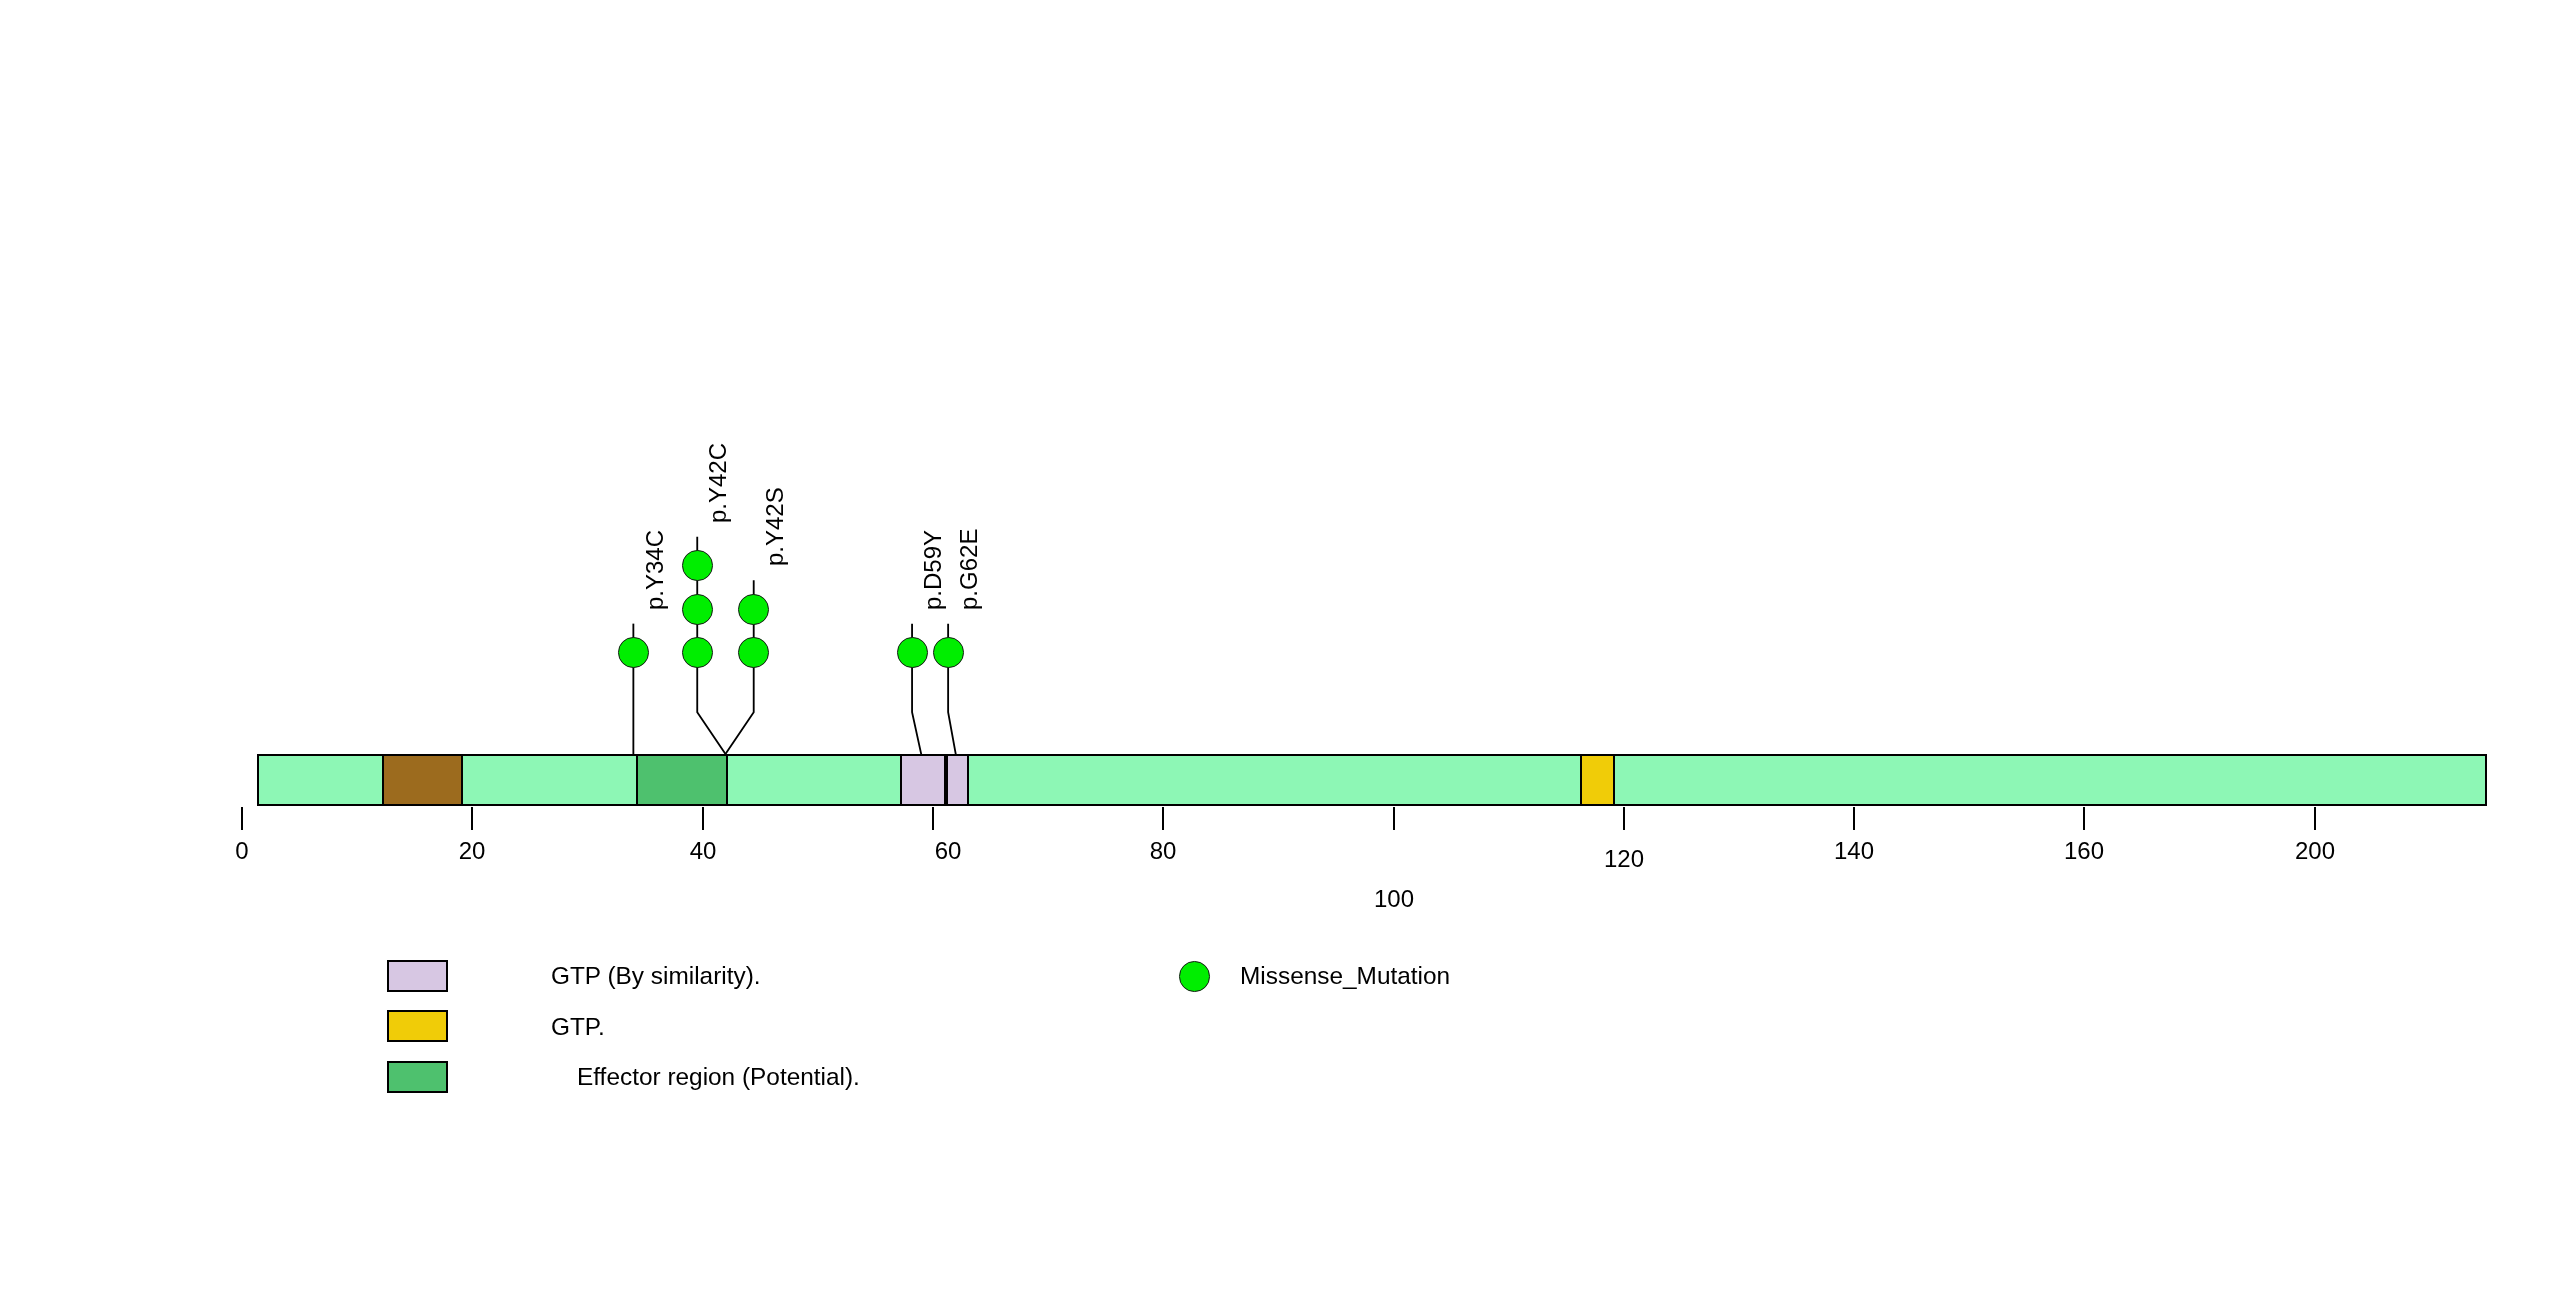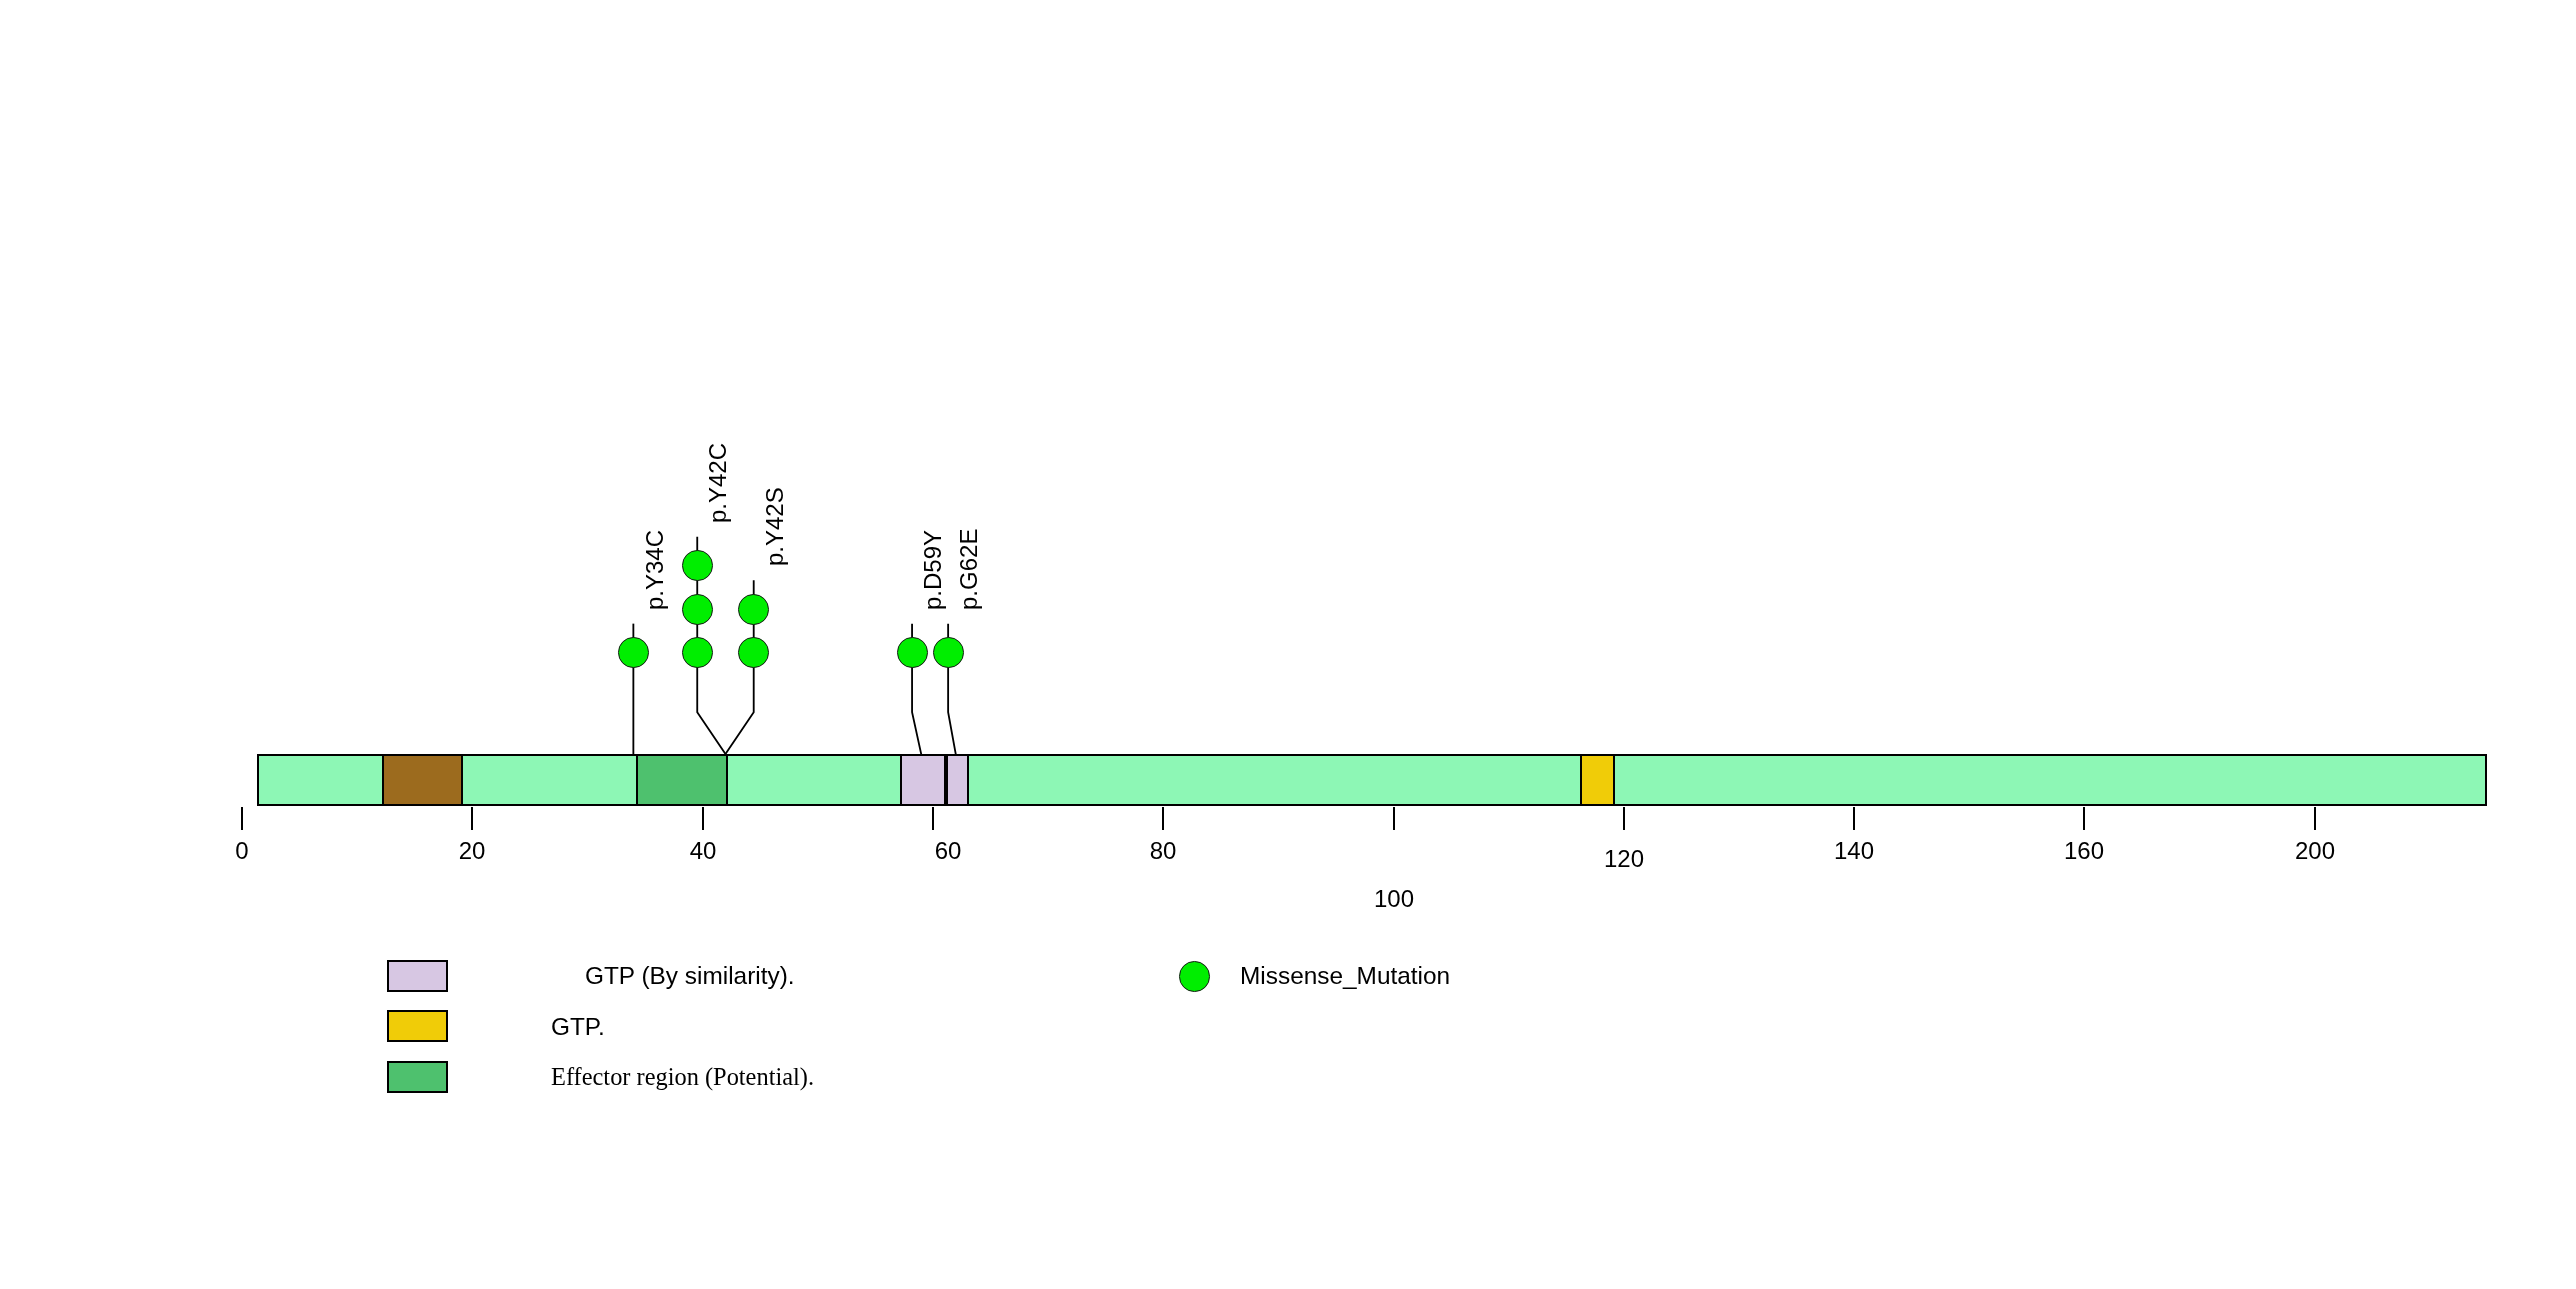--- a/index.html
+++ b/index.html
@@ -146,21 +146,21 @@
       <path d="M 1195.31 817 L 1195.31 933 L 1207.31 988" stroke="#000000" stroke-width="2.4" fill="none"></path>
     </svg>
     <div class="lolli" title="p.D59Y (Missense_Mutation)" style="left: 897px; top: 637px; width: 30.5px; height: 30.5px; background: rgb(0, 238, 0);"></div>
     <div class="mut-label" style="left: 921px; top: 610px;">p.D59Y</div>
     <svg style="position: absolute; left: 0px; top: 0px; width: 2576px; height: 1290px; pointer-events: none;" viewBox="0 0 3376 1690" width="2576" height="1290">
       <path d="M 1242.58 817 L 1242.58 933 L 1252.58 988" stroke="#000000" stroke-width="2.4" fill="none"></path>
     </svg>
     <div class="lolli" title="p.G62E (Missense_Mutation)" style="left: 933px; top: 637px; width: 30.5px; height: 30.5px; background: rgb(0, 238, 0);"></div>
     <div class="mut-label" style="left: 957px; top: 610px;">p.G62E</div>
     <div class="legend-swatch" title="GTP (By similarity)." style="left: 387px; top: 960px; width: 61px; height: 32px; background: rgb(215, 199, 227);"></div>
-    <div class="legend-text" style="left: 551px; top: 964px; margin-left: 34px;">GTP (By similarity).</div>
+    <div class="legend-text" style="left: 551px; top: 964px;">GTP (By similarity).</div>
     <div class="legend-swatch" title="GTP." style="left: 387px; top: 1010px; width: 61px; height: 32px; background: rgb(240, 204, 8);"></div>
     <div class="legend-text" style="left: 551px; top: 1015px;">GTP.</div>
     <div class="legend-swatch" title="Effector region (Potential)." style="left: 387px; top: 1061px; width: 61px; height: 32px; background: rgb(78, 193, 110);"></div>
-    <div class="legend-text" style="left: 551px; top: 1065px; font-family: Liberation Serif, serif;">Effector region (Potential).</div>
+    <div class="legend-text" style="left: 577px; top: 1065px;">Effector region (Potential).</div>
     <div class="legend-dot" title="Missense_Mutation" style="left: 1179px; top: 961px; width: 30.5px; height: 30.5px; background: rgb(0, 238, 0);"></div>
     <div class="legend-text" style="left: 1240px; top: 964px;">Missense_Mutation</div>
   </div>
 
 
 </body></html>

